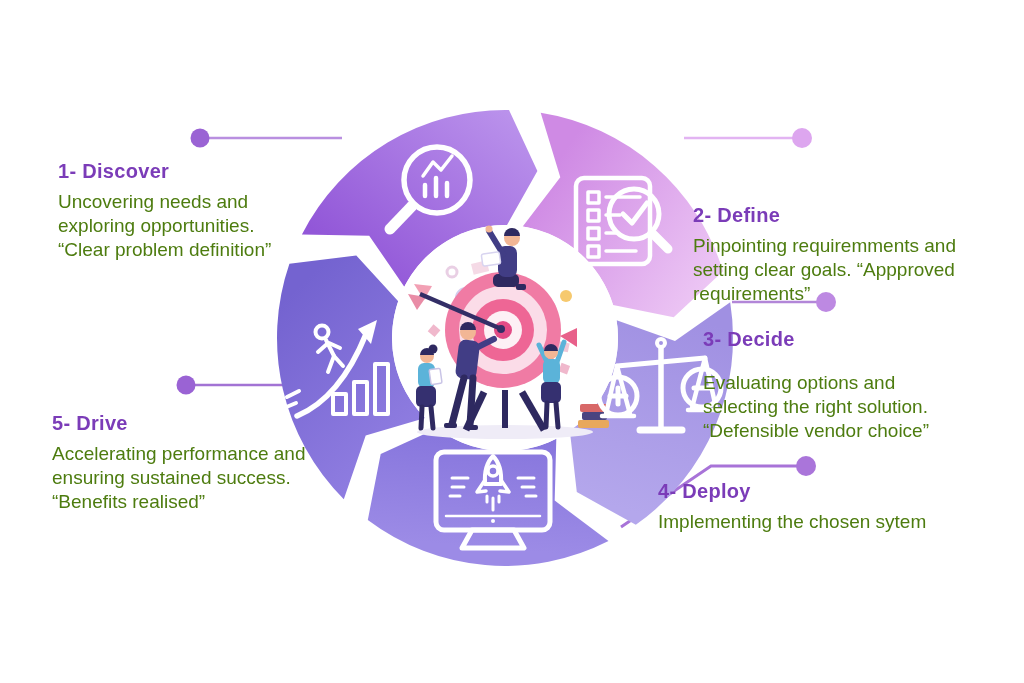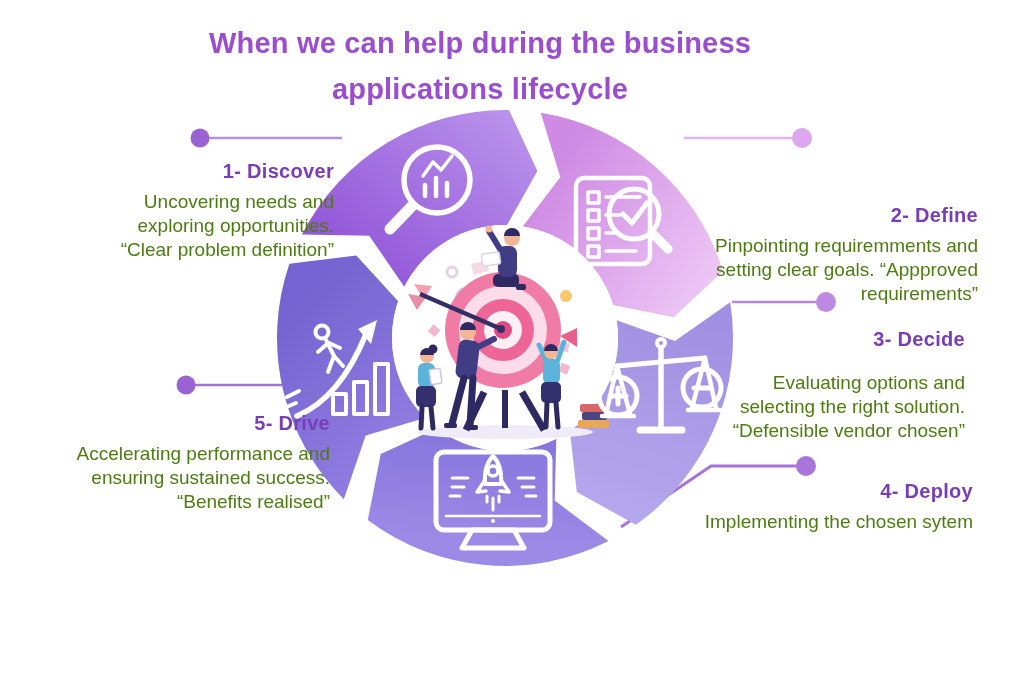--- a/index.html
+++ b/index.html
@@ -5,39 +5,35 @@
   html,body{margin:0;padding:0;background:#fff;}
   .canvas{
     position:relative;width:1024px;height:683px;background:#ffffff;overflow:hidden;
     font-family:"Liberation Sans", sans-serif;
   }
   .title{
     position:absolute;top:20px;left:0;width:960px;text-align:center;
     font-size:29px;font-weight:bold;color:#9b4ccf;line-height:46px;letter-spacing:.2px;
   }
   svg.diagram{position:absolute;top:0;left:0;}
-  .stage{position:absolute;text-align:right;}
+  .stage{position:absolute;text-align:left;}
   .stage-heading{font-size:20px;font-weight:bold;color:#7b3cb8;margin-bottom:7px;letter-spacing:.3px;}
   .stage-heading.gap-lg{margin-bottom:20px;}
   .stage-line{font-size:19px;color:#4d7c0f;line-height:24px;}
   .s-discover{top:160px;left:58px;width:276px;}
   .s-define{top:160px;left:693px;width:285px;margin-top:44px;}
   .s-decide{top:328px;left:703px;width:262px;}
   .s-deploy{top:480px;left:658px;width:315px;}
   .s-drive{top:412px;left:52px;width:278px;}
 </style>
 </head>
 <body>
 
 <div class="canvas">
 
-  <div class="title">
-    <div>When we can help during the business</div>
-    <div>applications lifecycle</div>
-  </div>
 
   <svg class="diagram" width="1024" height="683" viewBox="0 0 1024 683">
     <defs>
       <linearGradient id="g-discover" gradientUnits="userSpaceOnUse" x1="520" y1="115" x2="380" y2="285">
         <stop offset="0" stop-color="#bb93ec"></stop>
         <stop offset="1" stop-color="#9257d8"></stop>
       </linearGradient>
       <linearGradient id="g-define" gradientUnits="userSpaceOnUse" x1="555" y1="165" x2="725" y2="280">
         <stop offset="0" stop-color="#cf8ae4"></stop>
         <stop offset="1" stop-color="#eec9f5"></stop>
@@ -243,21 +239,21 @@
     <div class="stage-heading">2- Define</div>
     <div class="stage-line">Pinpointing requiremments and</div>
     <div class="stage-line">setting clear goals. “Appproved</div>
     <div class="stage-line">requirements”</div>
   </div>
 
   <div class="stage s-decide">
     <div class="stage-heading gap-lg">3- Decide</div>
     <div class="stage-line">Evaluating options and</div>
     <div class="stage-line">selecting the right solution.</div>
-    <div class="stage-line">“Defensible vendor chosen”</div>
+    <div class="stage-line">“Defensible vendor choice”</div>
   </div>
 
   <div class="stage s-deploy">
     <div class="stage-heading">4- Deploy</div>
     <div class="stage-line">Implementing the chosen sytem</div>
   </div>
 
   <div class="stage s-drive">
     <div class="stage-heading">5- Drive</div>
     <div class="stage-line">Accelerating performance and</div>

